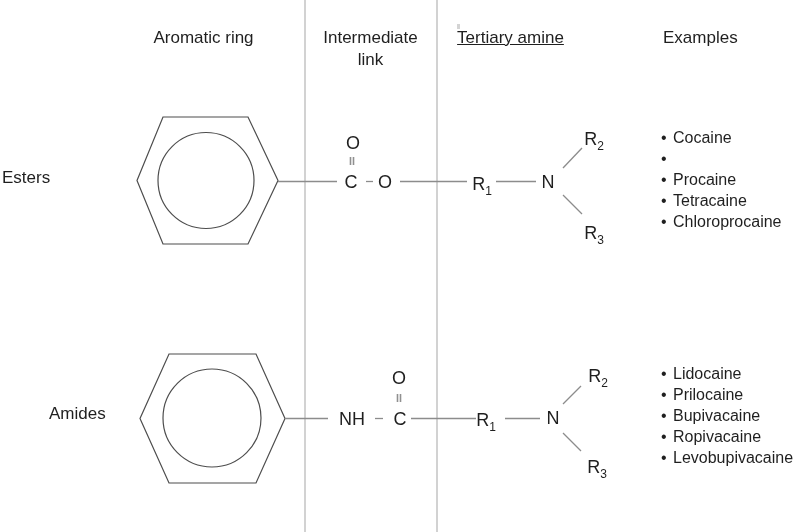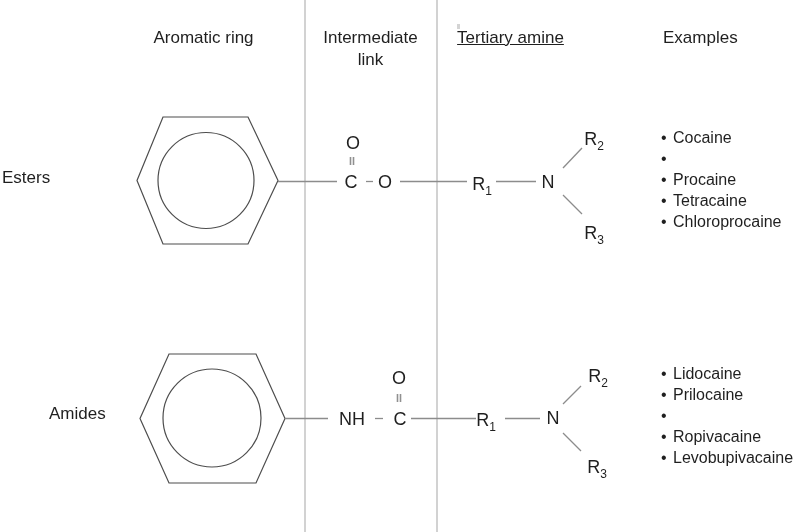--- a/index.html
+++ b/index.html
@@ -167,20 +167,21 @@
     <div class="example-item">
         <span class="bullet">•</span>
         <span>Lidocaine</span>
       </div>
     <div class="example-item">
         <span class="bullet">•</span>
         <span>Prilocaine</span>
       </div>
     <div class="example-item">
         <span class="bullet">•</span>
+        <span>Bupivacaine</span>
       </div>
     <div class="example-item">
         <span class="bullet">•</span>
         <span>Ropivacaine</span>
       </div>
     <div class="example-item">
         <span class="bullet">•</span>
         <span>Levobupivacaine</span>
       </div>
   </div>

